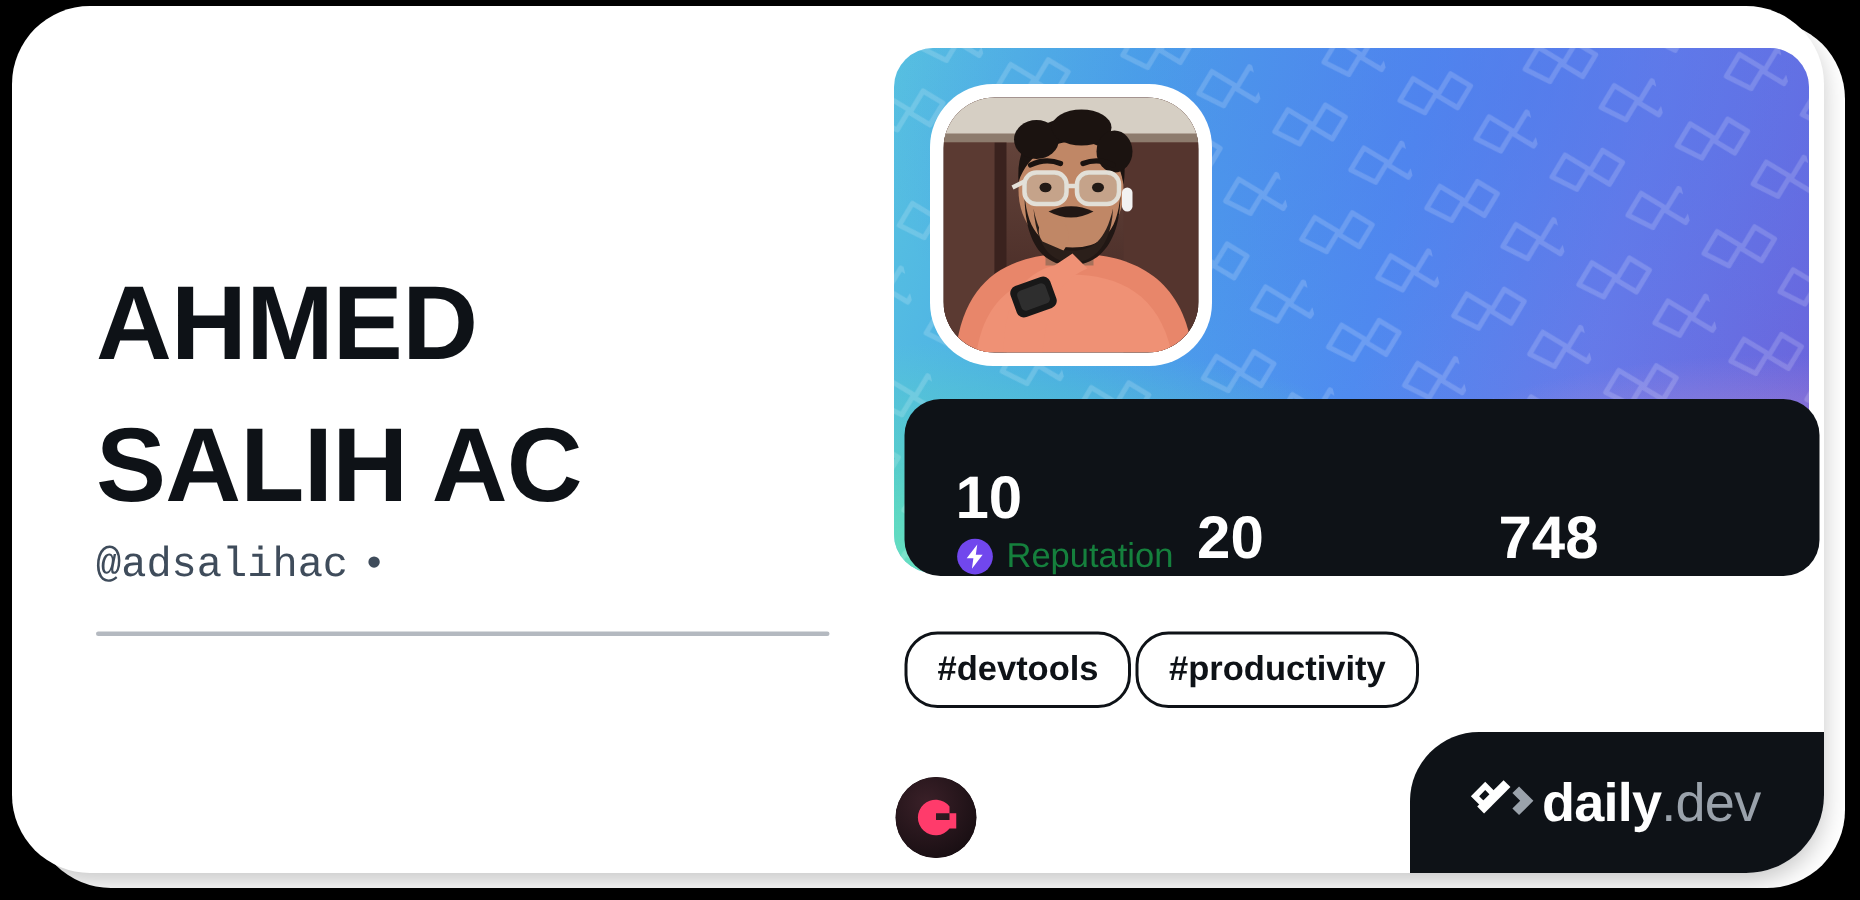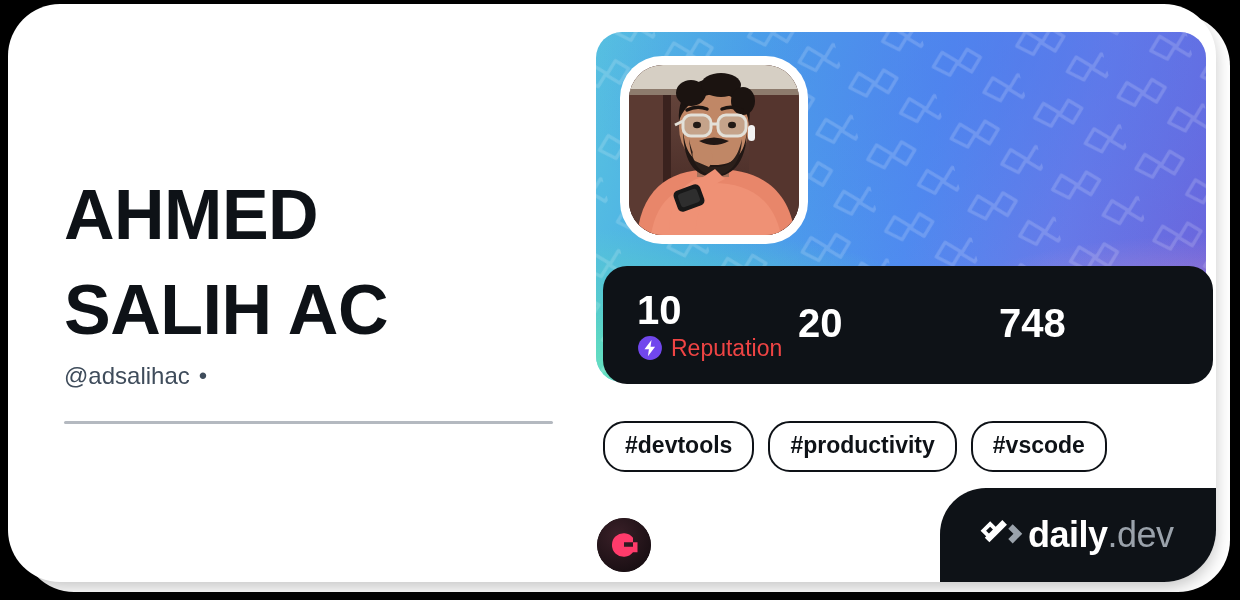--- a/index.html
+++ b/index.html
@@ -67,22 +67,23 @@
     white-space: pre-line;
   }
 
   .meta-row {
     position: absolute;
     top: 358px;
     left: 0;
     display: flex;
     align-items: center;
     gap: 0;
-    font-size: 24px;
+    font-size: 28px;
     white-space: nowrap;
+    font-family: Liberation Mono, monospace;
   }
   .handle { color: #3f4c5b; }
   .meta-dot { color: #3f4c5b; padding: 0 9px; }
   .joined-date { color: #9aa4b0; }
 
   .divider {
     position: absolute;
     top: 417px;
     left: 0;
     width: 489px;
@@ -164,21 +165,21 @@
   .stats-bar {
     position: absolute;
     left: 595px;
     top: 262px;
     width: 610px;
     height: 118px;
     background: #0e1217;
     border-radius: 24px;
     z-index: 7;
     display: flex;
-    align-items: center;
+    align-items: flex-end;
     padding: 0 34px;
   }
   .stat {
     display: flex;
     flex-direction: column;
     justify-content: center;
   }
   .stat:nth-child(1) { width: 170px; }
   .stat:nth-child(2) { width: 212px; }
   .stat:nth-child(3) { width: 190px; }
@@ -190,32 +191,32 @@
     line-height: 1.05;
     margin-bottom: 4px;
   }
   .stat-label-row {
     display: flex;
     align-items: center;
     gap: 8px;
   }
   .stat-label {
     font-size: 23px;
-    color: #ef4444;
+    color: #15803d;
     white-space: nowrap;
   }
   .stat-icon { display: block; width: 26px; height: 26px; flex: none; }
 
   
   .tags {
     position: absolute;
     left: 595px;
     top: 417px;
     display: flex;
-    gap: 14px;
+    gap: 3px;
   }
   .tag {
     border: 2px solid #0e1217;
     border-radius: 22px;
     padding: 9px 20px 11px;
     font-size: 23px;
     font-weight: bold;
     color: #0e1217;
     background: #ffffff;
     white-space: nowrap;
@@ -383,21 +384,20 @@
 
       <div class="stat">
         <div class="stat-value">748</div>
       </div>
 
     </div>
 
     <div class="tags">
       <div class="tag">#devtools</div>
       <div class="tag">#productivity</div>
-      <div class="tag">#vscode</div>
     </div>
 
     <div class="source-badge">
       <svg viewBox="0 0 48 48" xmlns="http://www.w3.org/2000/svg">
         <defs>
           <radialGradient id="srcg" cx="38%" cy="32%" r="78%">
             <stop offset="0" stop-color="#3a2028"></stop>
             <stop offset="1" stop-color="#160d11"></stop>
           </radialGradient>
         </defs>

